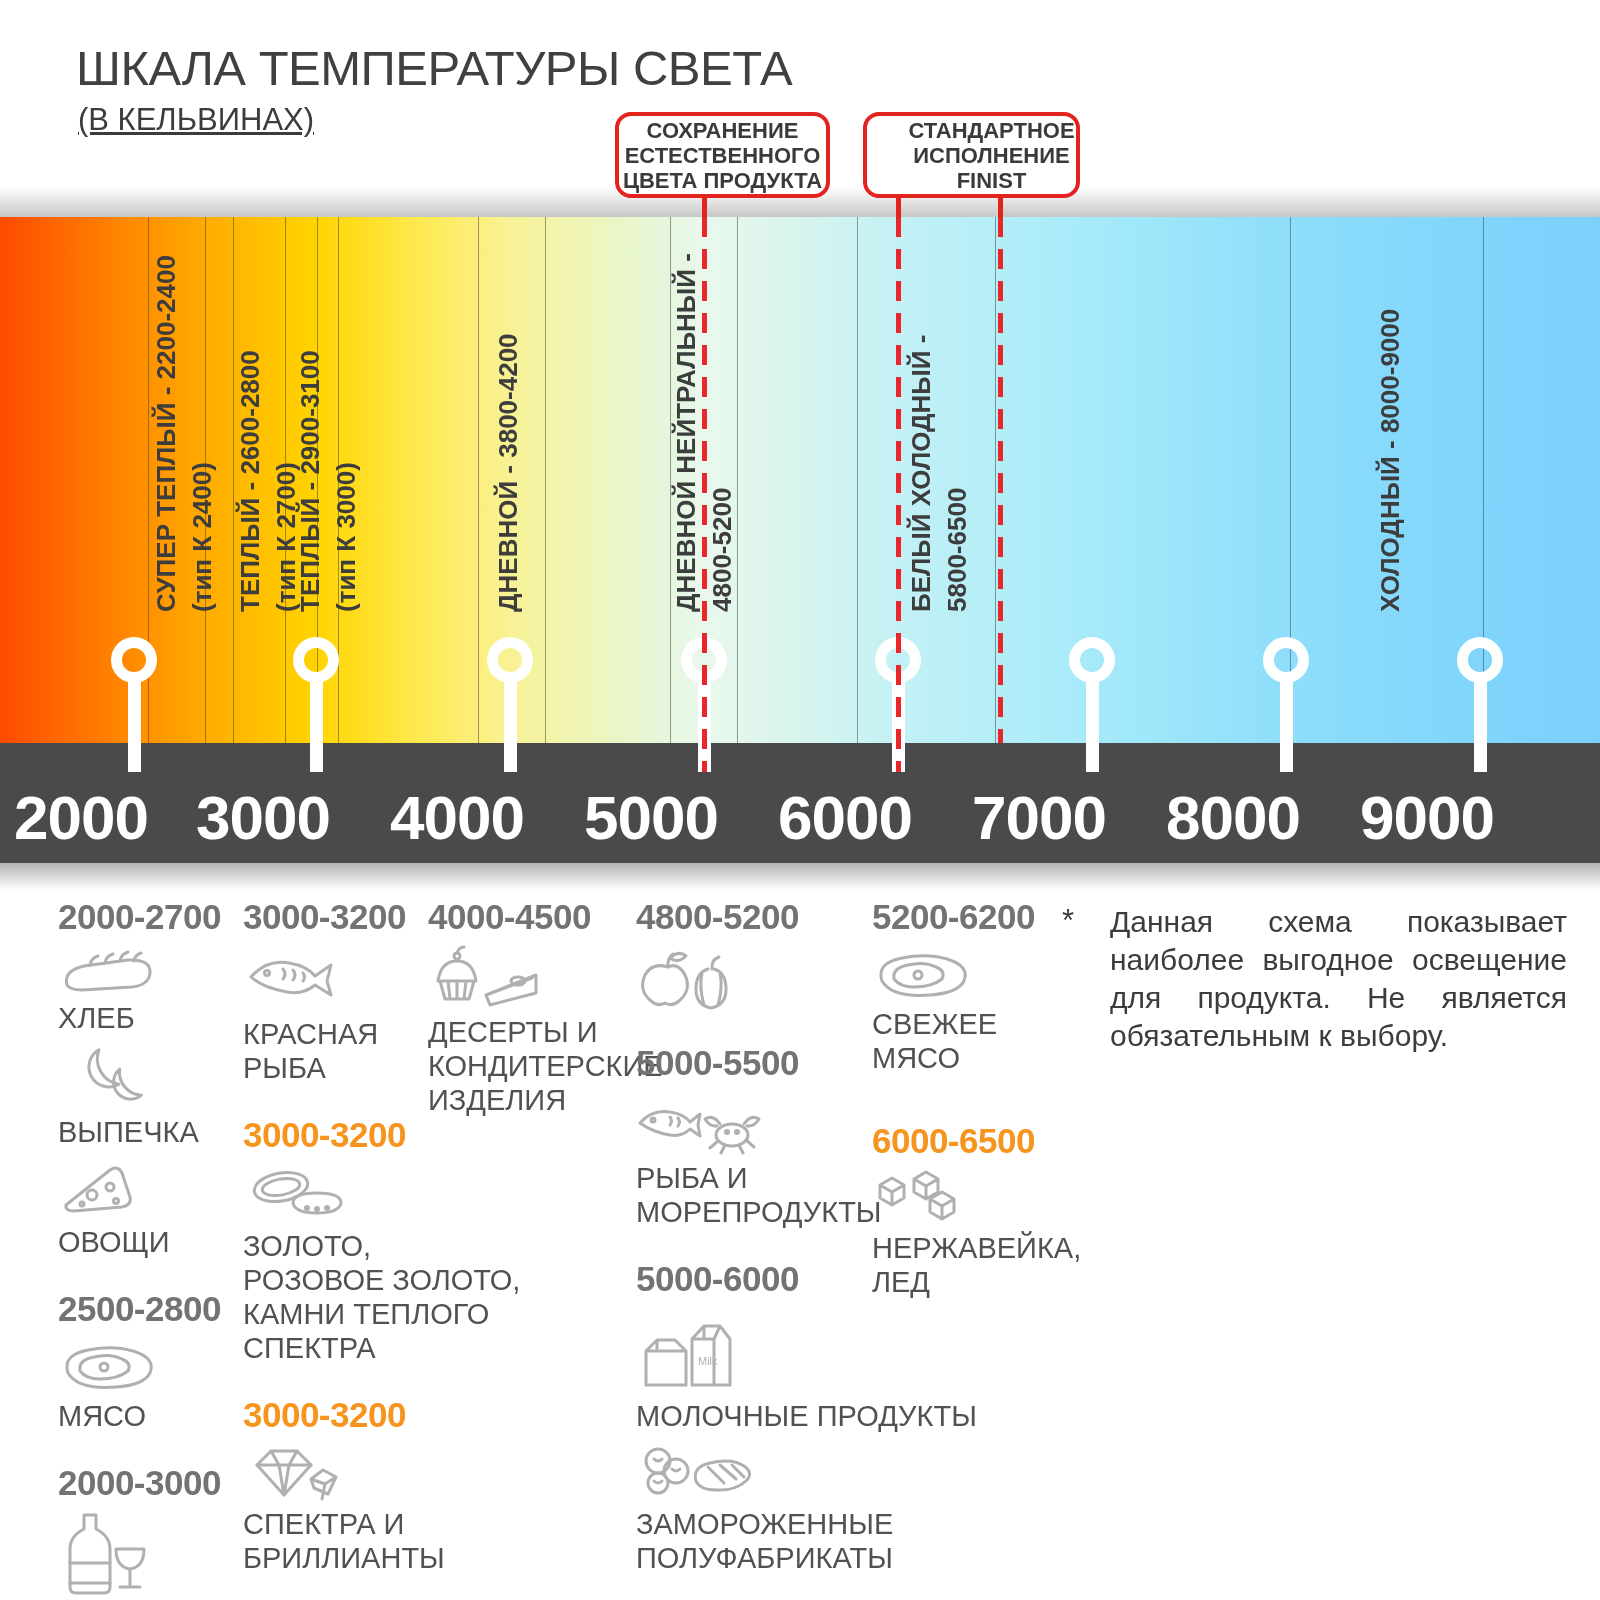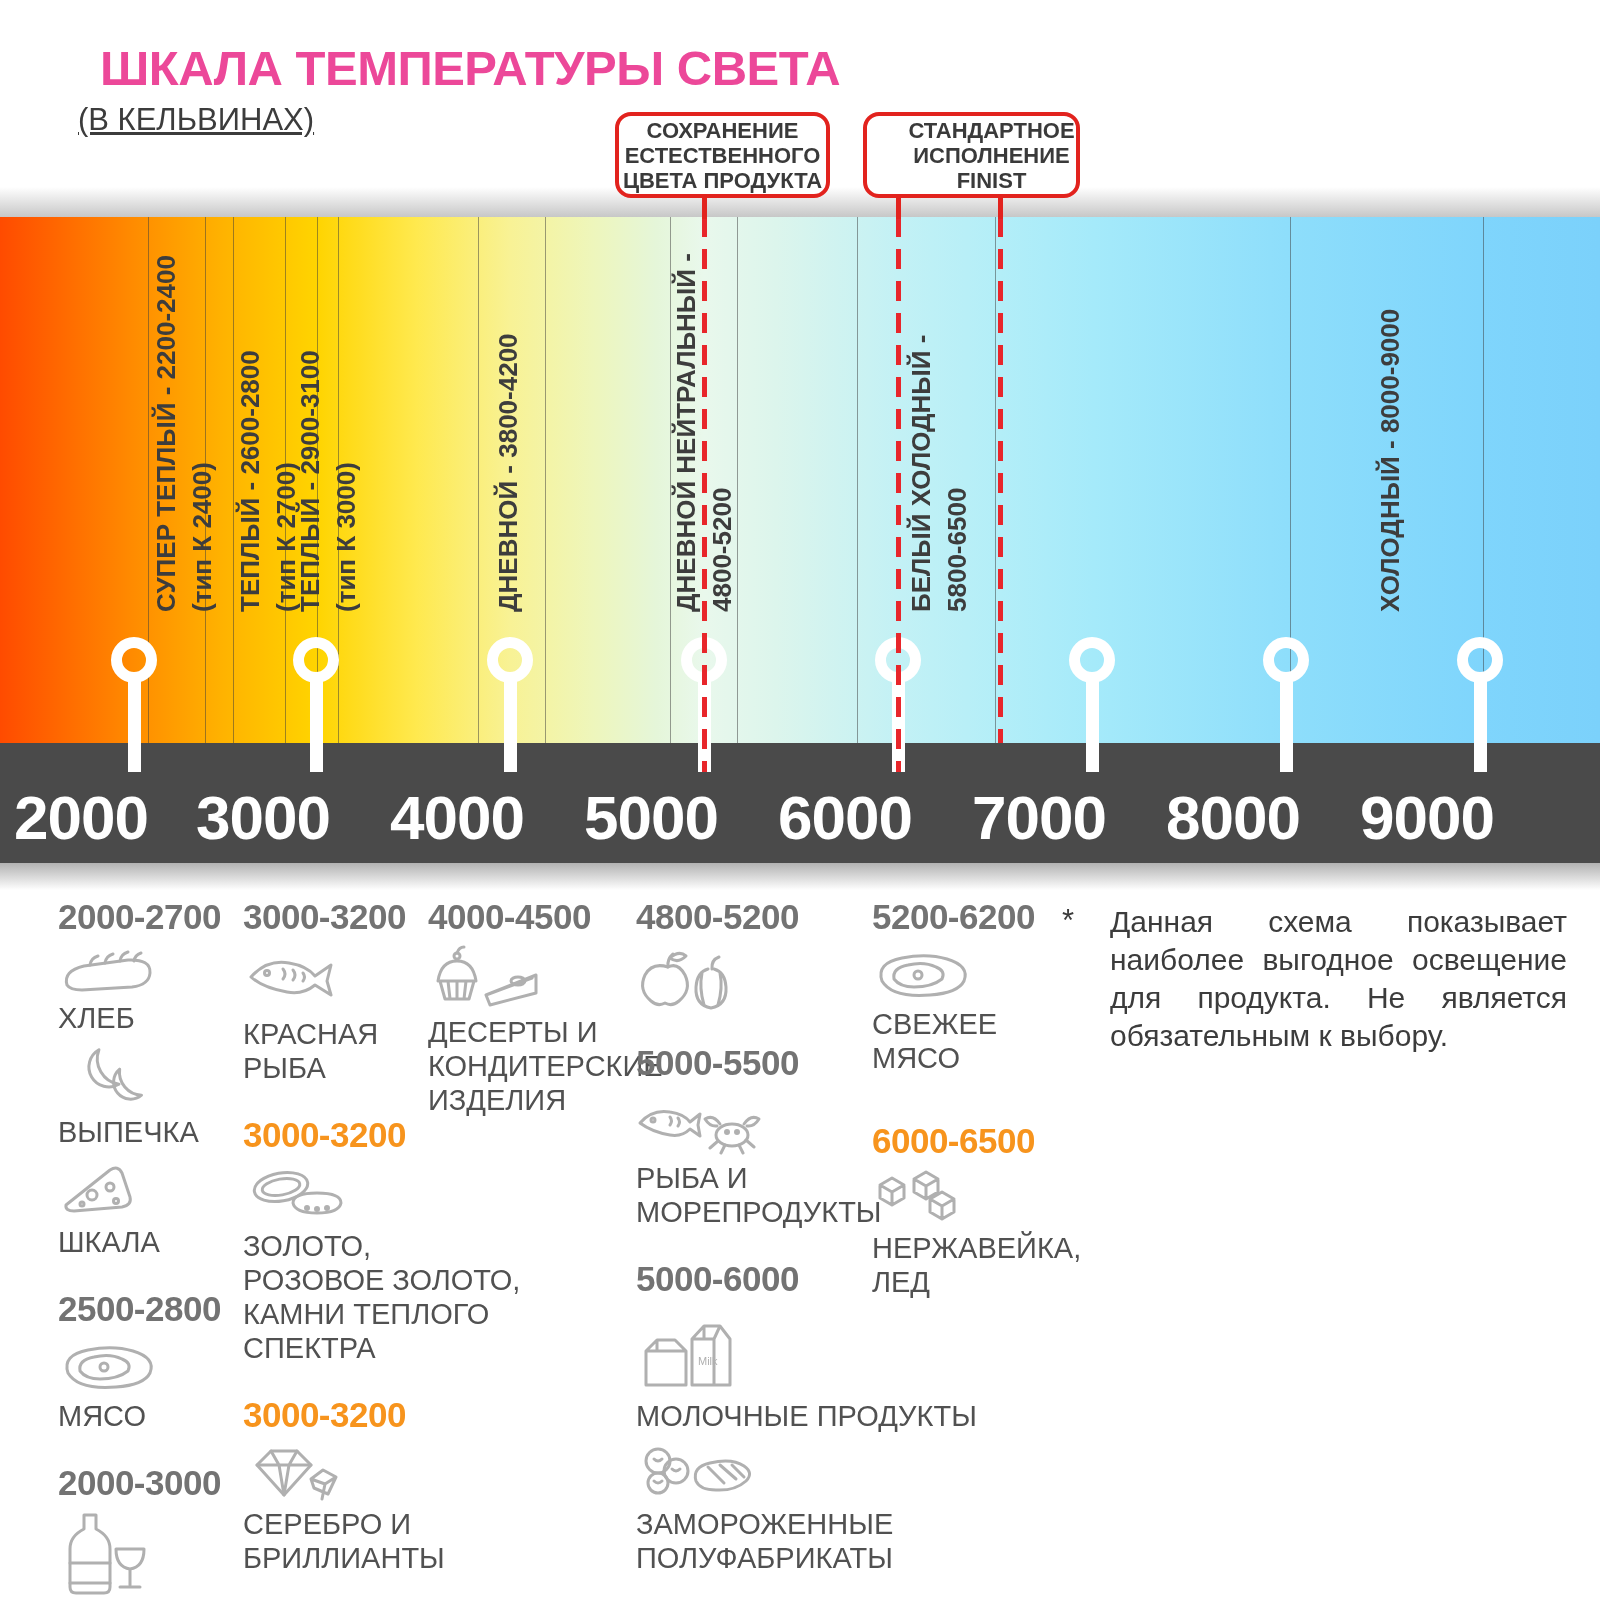--- a/index.html
+++ b/index.html
@@ -1,20 +1,20 @@
 <!DOCTYPE html>
 <html><head>
 <meta charset="utf-8">
 <style>
   html,body{margin:0;padding:0;background:#fff;}
   .stage{position:relative;width:1600px;height:1600px;background:#ffffff;overflow:hidden;
          font-family:"Liberation Sans",sans-serif;}
 
   
-  .title{position:absolute;left:76px;top:40px;font-size:49px;font-weight:bold;color:#ec4899;letter-spacing:-0.5px;margin-left:24px;}
+  .title{position:absolute;left:76px;top:40px;font-size:49px;font-weight:normal;color:#404040;letter-spacing:-0.5px;}
   .subtitle{position:absolute;left:78px;top:102px;font-size:31px;color:#3c3c3c;text-decoration:underline;}
 
   
   .callout{position:absolute;box-sizing:border-box;background:#fff;border:4px solid #e2231e;border-radius:16px;
            display:flex;flex-direction:column;justify-content:center;text-align:center;
            font-size:22px;line-height:25px;font-weight:bold;color:#3a3a3a;z-index:7;margin-left:20px;}
   .callout-1{left:595px;top:112px;width:215px;height:86px;}
   .callout-2{left:843px;top:112px;width:217px;height:86px;padding-left:40px;}
   .callout-stem{position:absolute;top:197px;height:22px;width:5px;background:#e2231e;z-index:7;}
 
@@ -187,21 +187,21 @@
         <div class="lbl">ВЫПЕЧКА</div>
       </div>
       <div class="item">
         <svg class="ic" width="90" height="62" viewBox="0 0 90 62">
           <path d="M8 48 L52 13 Q60 8 64 16 L72 40 Q74 48 64 50 L16 54 Q7 54 8 48Z"></path>
           <circle cx="34" cy="38" r="5"></circle>
             <circle cx="52" cy="30" r="4"></circle>
             <circle cx="58" cy="44" r="2.5"></circle>
             <circle cx="24" cy="47" r="2"></circle>
         </svg>
-        <div class="lbl">ШКАЛА</div>
+        <div class="lbl">ОВОЩИ</div>
       </div>
     </div>
     <div class="grp">
       <div class="rng red">2500-2800</div>
       <div class="item">
         <svg class="ic" width="105" height="56" viewBox="0 0 105 56">
           <path d="M10 36 Q4 18 30 13 Q55 8 75 14 Q98 21 92 36 Q86 48 58 50 Q20 53 10 36Z"></path>
           <path d="M22 34 Q20 23 36 20 Q52 16 64 22 Q74 26 70 34 Q60 42 42 42 Q28 42 22 34Z"></path>
           <circle cx="46" cy="30" r="4"></circle>
         </svg>
@@ -252,21 +252,21 @@
       </div>
     </div>
     <div class="grp">
       <div class="rng orange">3000-3200</div>
       <div class="item">
         <svg class="ic" width="100" height="58" viewBox="0 0 100 58">
           <path d="M14 22 L28 8 H54 L68 22 L41 52 Z"></path>
           <path d="M14 22 H68 M28 8 l8 14 M54 8 l-8 14 M36 22 l5 30 M46 22 l-5 30"></path>
           <path d="M68 36 l12 -9 13 7 -8 17 -14 -6z M68 36 l14 5 11 -7 M82 41 l-3 15"></path>
         </svg>
-        <div class="lbl">СЕРЕБРО И
+        <div class="lbl">СПЕКТРА И
 БРИЛЛИАНТЫ</div>
       </div>
     </div>
   </div>
 
   <div class="col" style="left:428px;width:210px">
     <div class="grp">
       <div class="rng red">4000-4500</div>
       <div class="item">
         <svg class="ic" width="118" height="64" viewBox="0 0 118 64">

